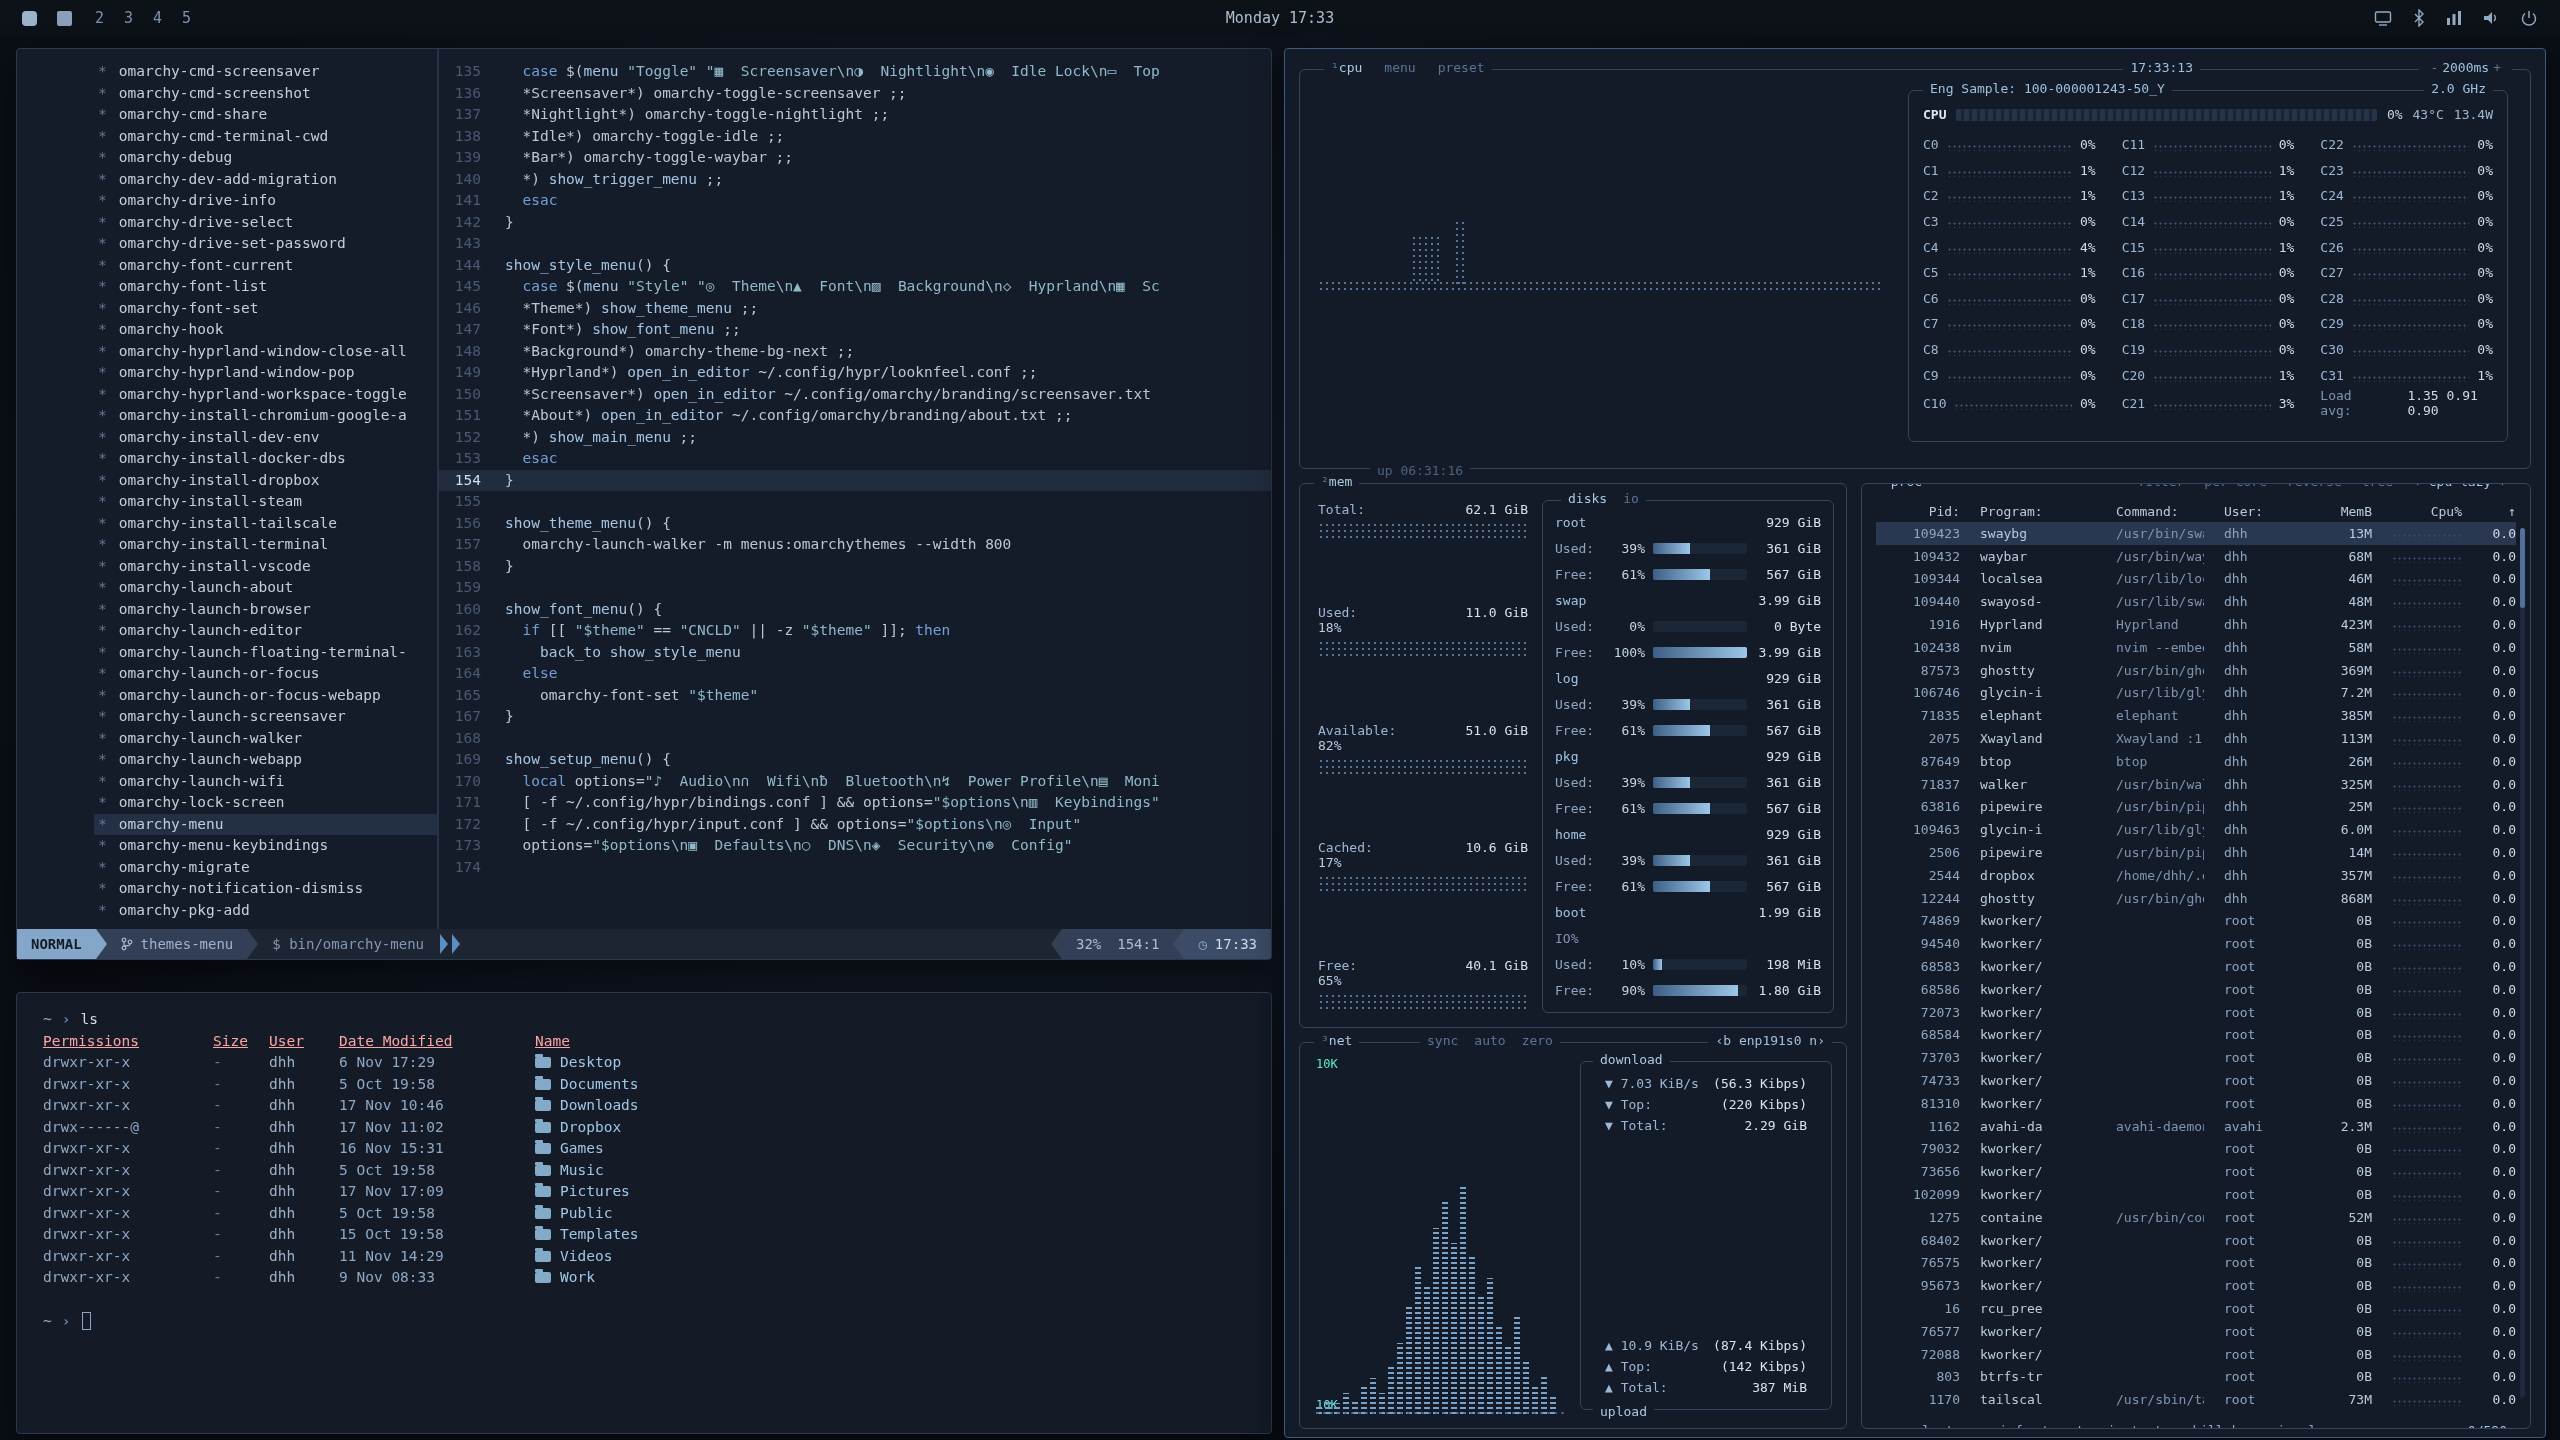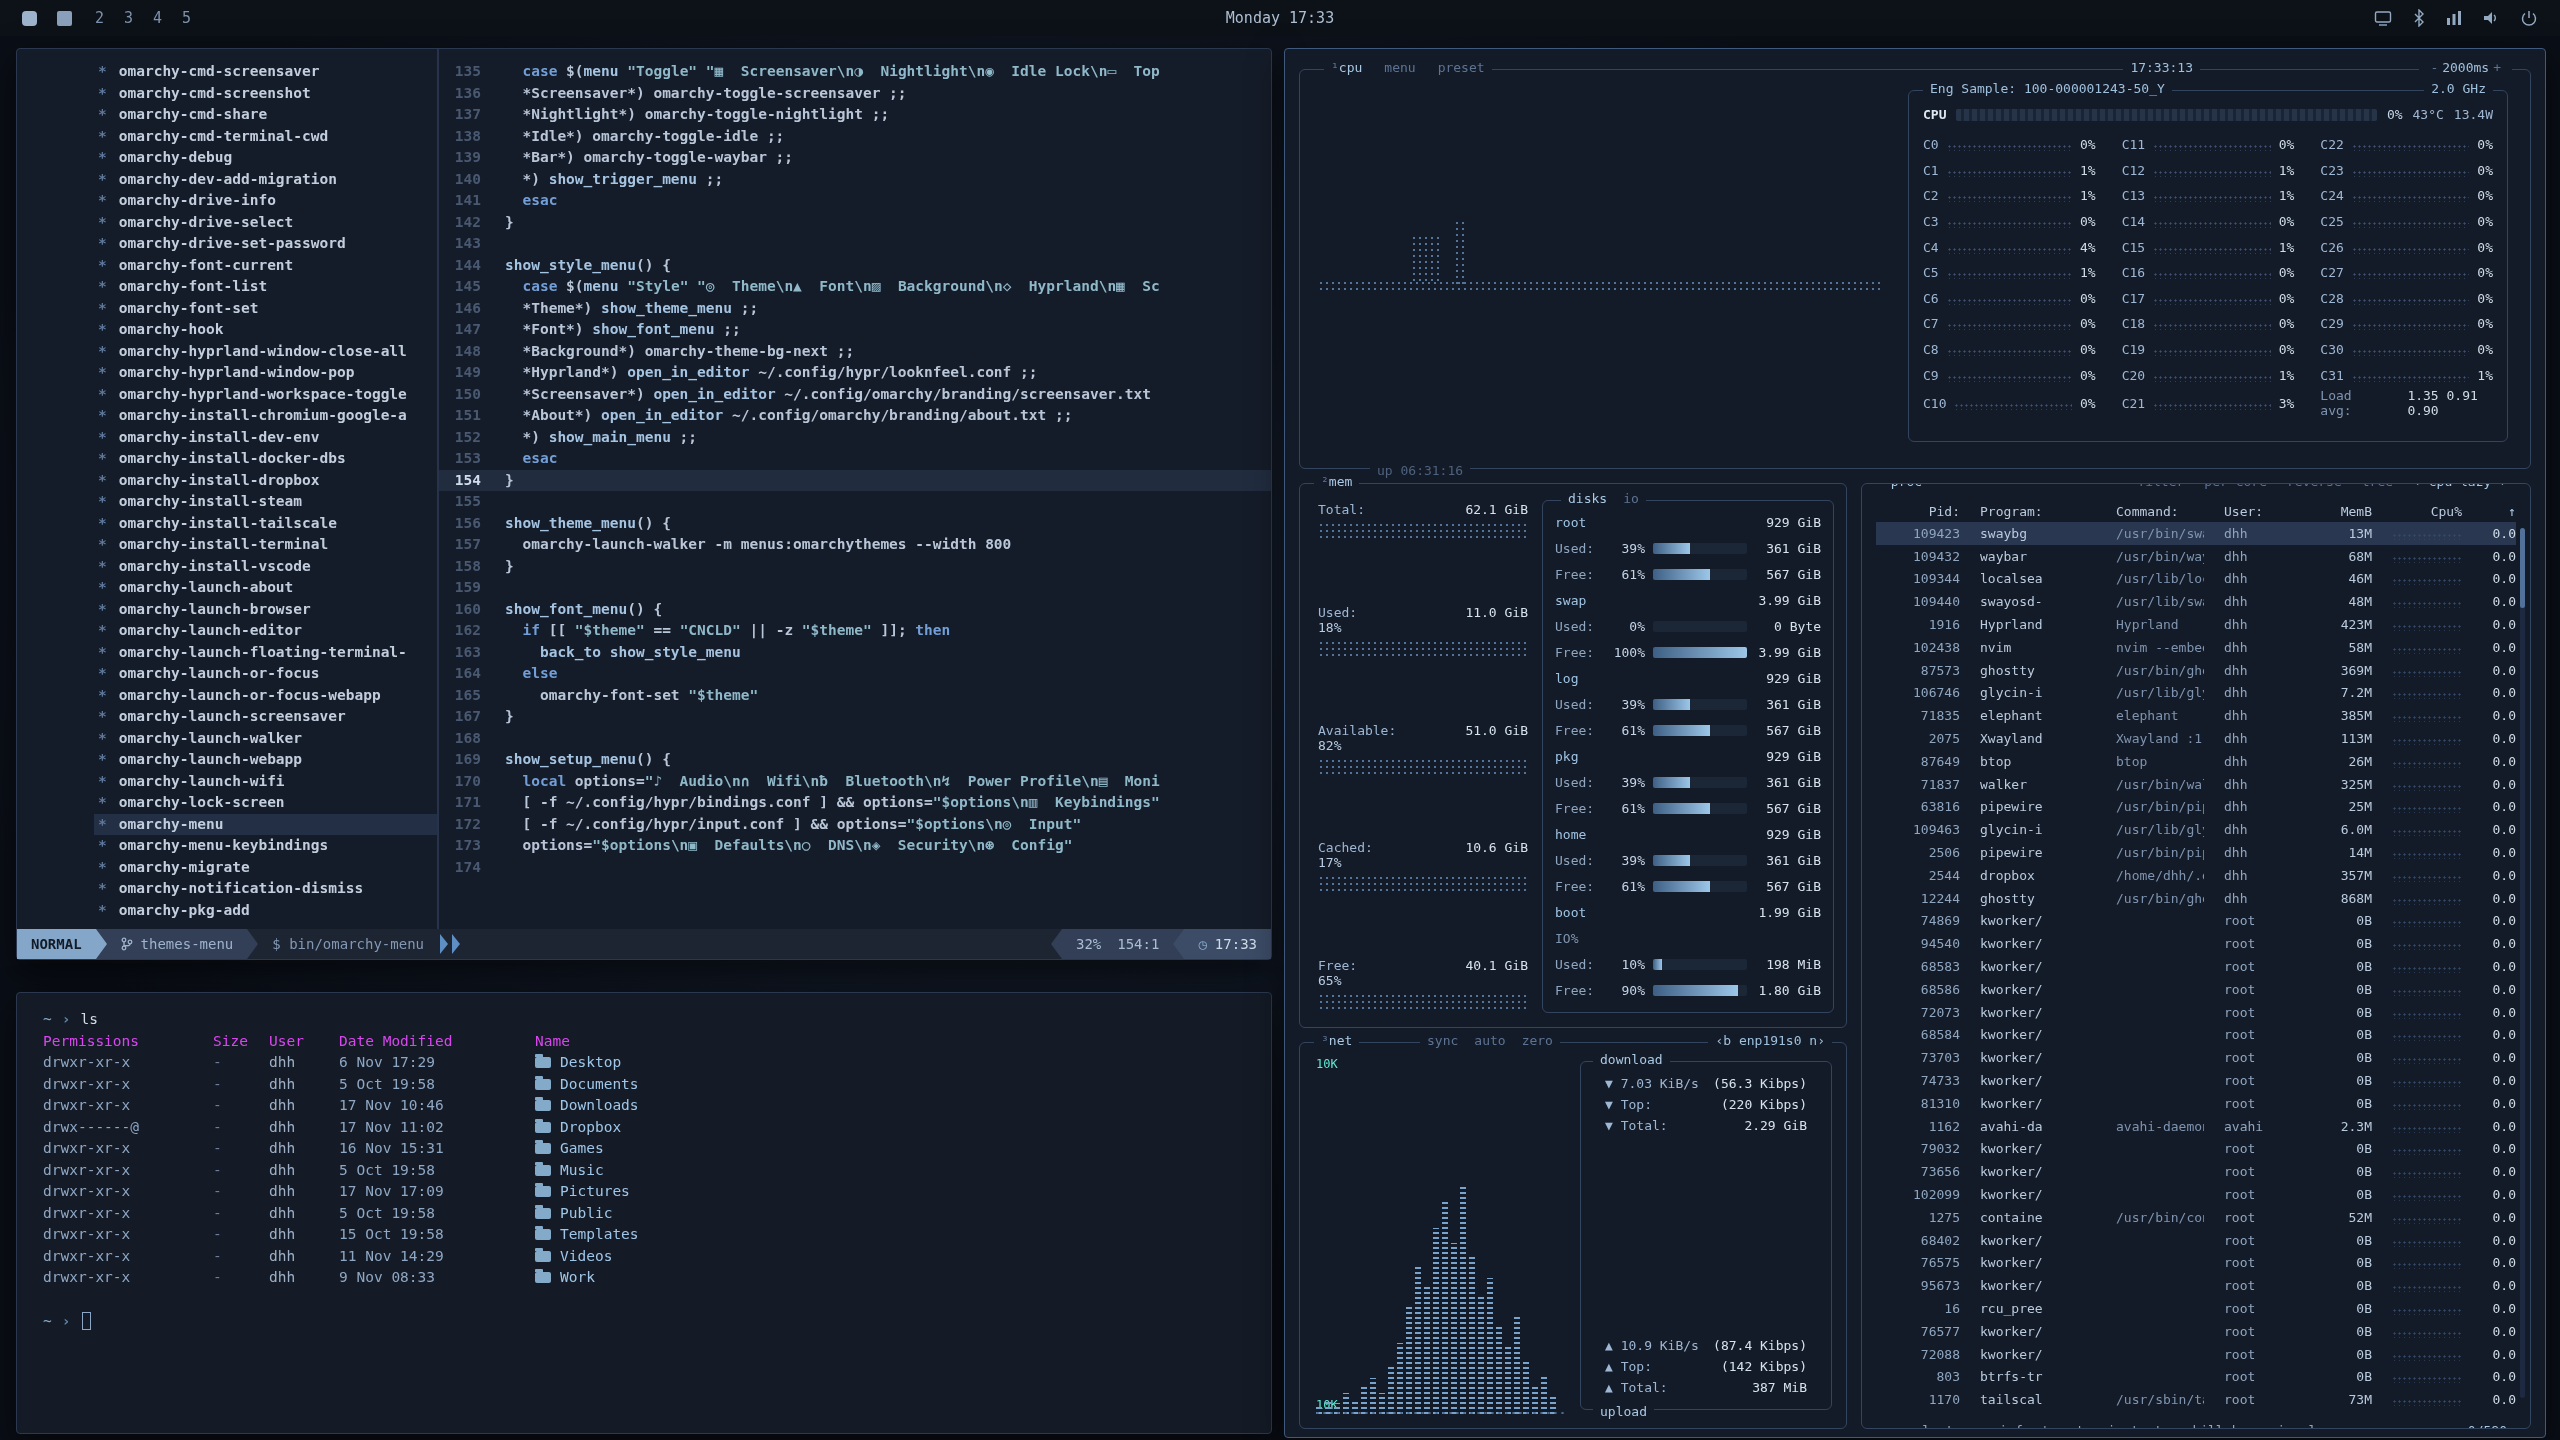--- a/index.html
+++ b/index.html
@@ -18,21 +18,21 @@
   .tb-iconshape.sq{border-radius:2px;background:#8aa0ba;}
   .ws{color:#7d92ac;padding:0 3px;}
   .tb-clock{position:absolute;left:0;right:0;text-align:center;color:#aebfd3;font-size:15px;}
   .tb-right{margin-left:auto;display:flex;align-items:center;gap:20px;z-index:2;}
   .tb-right svg{display:block;}
   
   .win{position:absolute;background:#151c29;border:1px solid #2b3950;border-radius:4px;
     box-shadow:0 12px 34px rgba(0,0,0,.55);}
   
   #editor{left:16px;top:48px;width:1256px;height:912px;display:flex;flex-direction:column;}
-  .ed-body{flex:1;display:flex;overflow:hidden;font-weight:bold;}
+  .ed-body{flex:1;display:flex;overflow:hidden;}
   .filelist{width:420px;padding:12px 0 0 77px;overflow:hidden;font-size:14.5px;line-height:21.5px;}
   .file-item{white-space:nowrap;padding-left:4px;}
   .file-item.active{background:#232f44;}
   .star{color:#5f7a9c;margin-right:12px;}
   .fname{color:#c2cedd;}
   .codepane{flex:1;border-left:2px solid #26334a;padding-top:12px;overflow:hidden;
     font-size:14.5px;line-height:21.5px;}
   .code-row{display:flex;white-space:pre;}
   .code-row.cur{background:#212c3f;}
   .ln{width:66px;text-align:right;color:#495972;flex:0 0 auto;padding-right:24px;}
@@ -59,21 +59,21 @@
     border-left:8px solid #5d8fc4;margin:5px 2px 0 2px;align-self:flex-start;}
   .fill{flex:1;background:#1d2532;}
   
   #terminal{left:16px;top:992px;width:1256px;height:442px;background:#141b26;padding:16px 26px;
     font-size:14.5px;line-height:21.5px;}
   .t-line{display:flex;gap:10px;align-items:center;}
   .tpath{color:#84aac9;}
   .tchar{color:#5f86ad;font-weight:bold;}
   .tcmd{color:#d3dce8;}
   .ls-head,.ls-row{display:flex;white-space:nowrap;}
-  .ls-head span{color:#d946ef;}
+  .ls-head span{color:#fca5a5;text-decoration:underline;}
   .c-perm{width:170px;color:#8ea7c4;}
   .c-size{width:56px;color:#6b7f9c;}
   .c-user{width:70px;color:#9db0c8;}
   .c-date{width:196px;color:#8ea7c4;}
   .c-name{flex:1;color:#9fc6e8;display:flex;align-items:center;}
   .foldericon{display:inline-block;width:16px;height:11px;background:#84aac9;border-radius:2px;
     position:relative;margin-right:9px;}
   .foldericon::before{content:"";position:absolute;left:0;top:-3px;width:8px;height:3px;
     background:#84aac9;border-radius:1px 1px 0 0;}
   .prompt2{margin-top:22px;}

